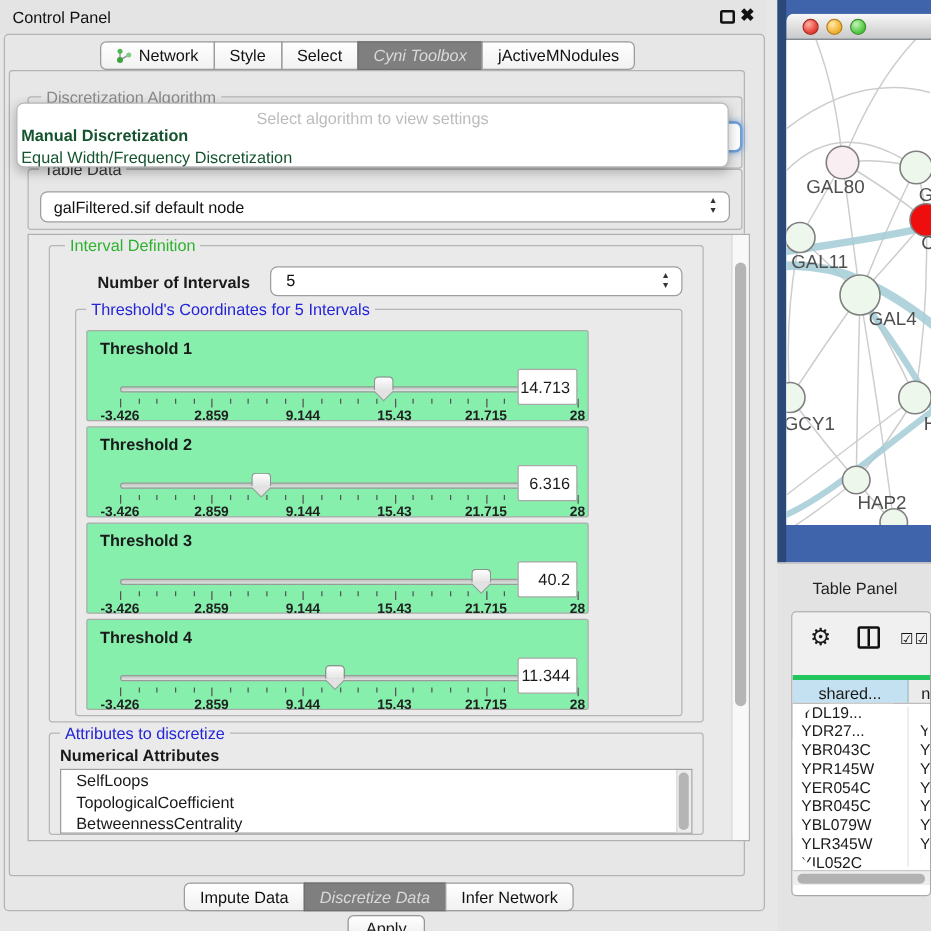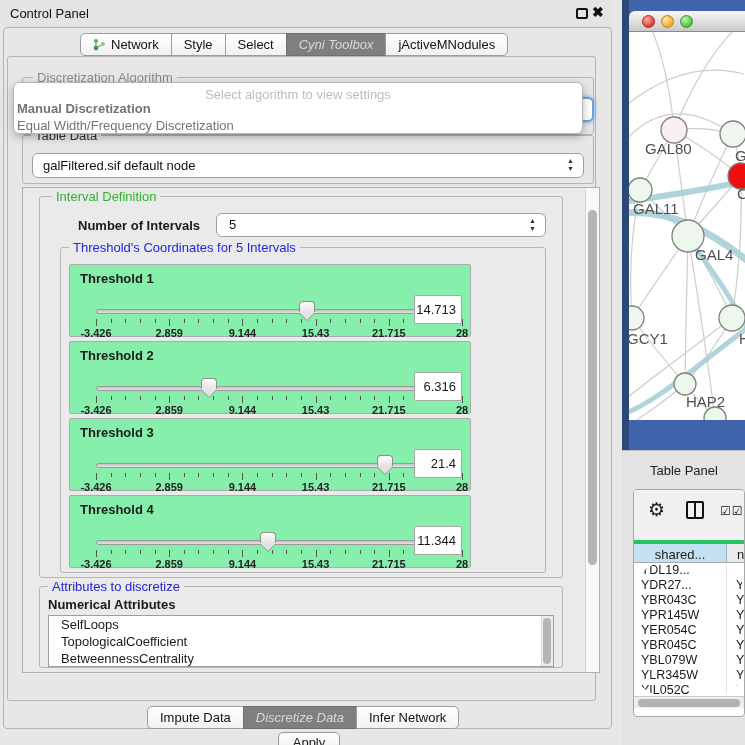--- a/index.html
+++ b/index.html
@@ -43,21 +43,21 @@
   .combo { position:absolute; background:#fff; border:1px solid #9e9e9e; border-radius:6px;
            height:25px; line-height:23px; padding-left:10px; font-size:13px; color:#111; cursor:pointer; }
   .stepper { position:absolute; right:9px; top:3px; display:flex; flex-direction:column; align-items:center;
              font-size:7px; line-height:8px; color:#333; }
   .combo.focused { border:2px solid #6f9fd8; box-shadow:0 0 5px rgba(90,150,220,.85); }
 
   
   .popup { left:13px; top:82px; width:570px; height:52px; background:#fff;
            border:1px solid #b8b8b8; border-radius:6px; box-shadow:0 3px 9px rgba(0,0,0,.28); z-index:50; }
   .popup-hint { position:absolute; top:4px; left:0; width:100%; text-align:center; color:#bcbcbc; font-size:13px; }
-  .popup-item { position:absolute; left:3px; font-size:13px; color:#737373; cursor:pointer; white-space:nowrap; }
+  .popup-item { position:absolute; left:3px; font-size:13px; color:#14532d; cursor:pointer; white-space:nowrap; }
 
   
   .scrollpane { left:14px; top:186px; width:578px; height:486px; border:1px solid #b0b0b0;
                 background:#eaeaea; overflow:hidden; }
   .vsb-track { position:absolute; right:0; top:0; bottom:0; width:14px; background:#f8f8f8; border-left:1px solid #d6d6d6; }
   .vsb-thumb { position:absolute; left:2px; width:9px; background:#b5b5b5; border-radius:5px; }
 
   
   .th-panel { position:absolute; left:8px; width:402px; height:73px; border:1px solid #ababab;
               border-radius:2px; background:#86efac; }
@@ -313,21 +313,21 @@
                 <div class="tick-label" style="left: 73.2px;">2.859</div>
                 <div class="tick-label" style="left: 146.4px;">9.144</div>
                 <div class="tick-label" style="left: 219.6px;">15.43</div>
                 <div class="tick-label" style="left: 292.8px;">21.715</div>
                 <div class="tick-label" style="left: 366px;">28</div>
                 <div class="handle" style="left: 281.134px;">
                   <div class="cap"></div>
                   <div class="tip"></div>
                 </div>
               </div>
-              <div class="val-box">21.4</div>
+              <div class="val-box">40.2</div>
             </div>
             <div class="th-panel" style="top: 247px;">
               <div class="th-label">Threshold 4</div>
               <div class="slider">
                 <div class="track"></div>
                 <div class="tick" style="left: 0px; height: 7px;"></div>
                 <div class="tick" style="left: 14.64px; height: 4px;"></div>
                 <div class="tick" style="left: 29.28px; height: 4px;"></div>
                 <div class="tick" style="left: 43.92px; height: 4px;"></div>
                 <div class="tick" style="left: 58.56px; height: 4px;"></div>

